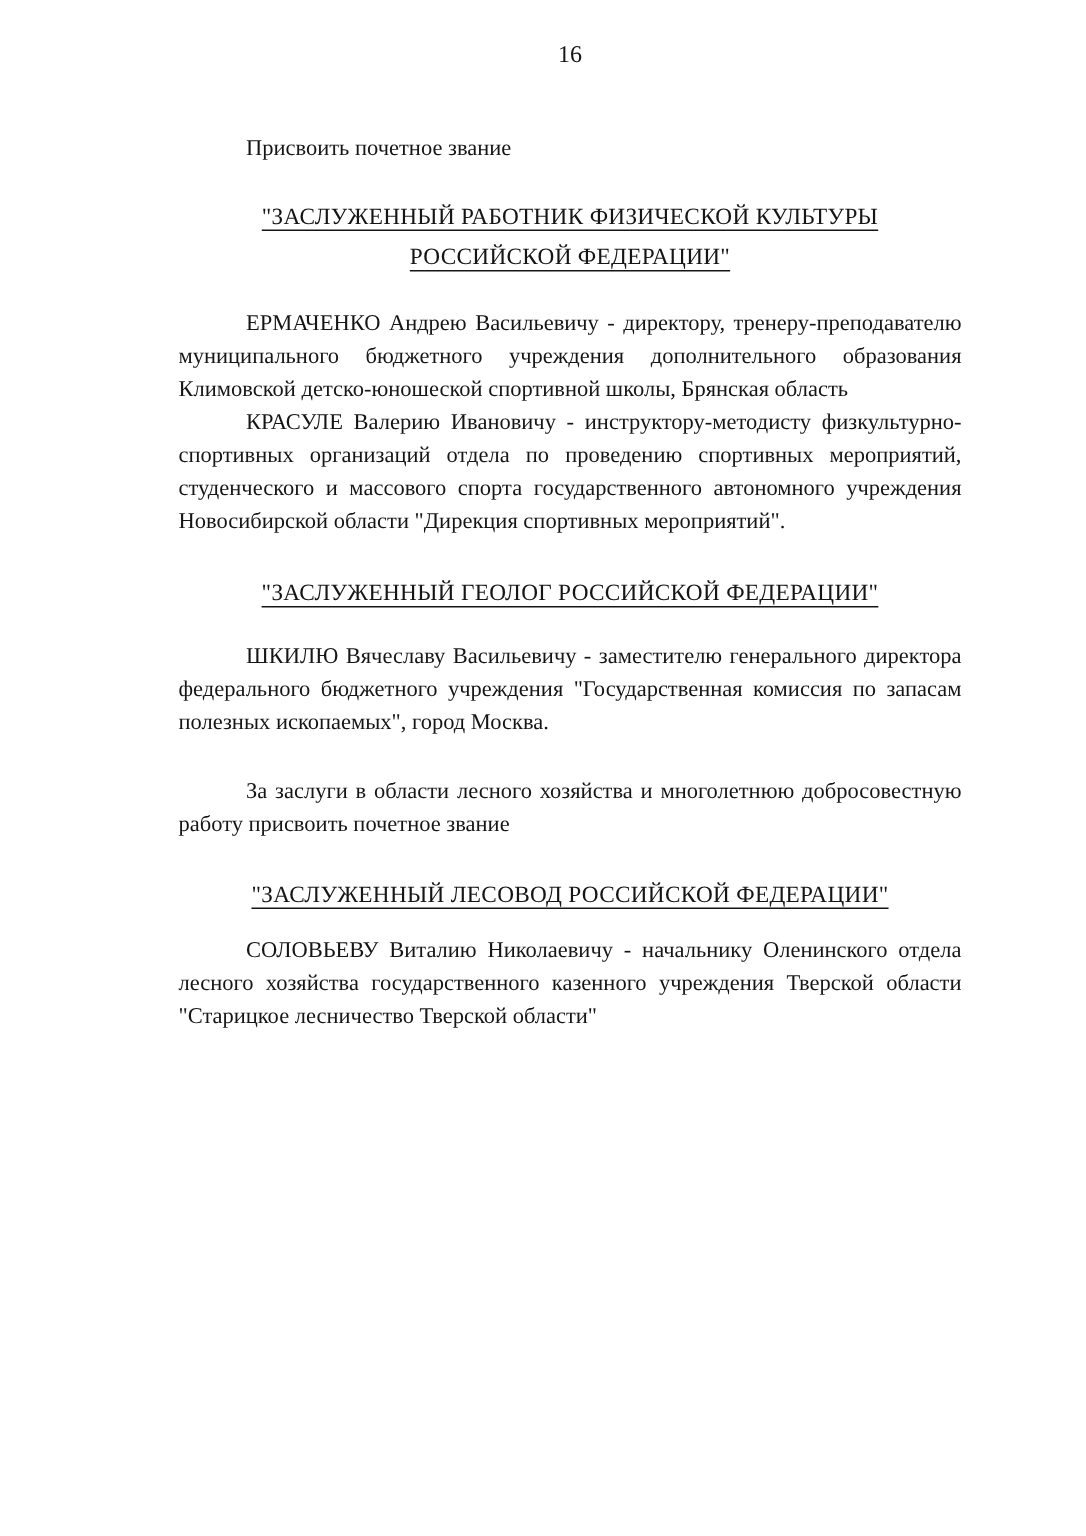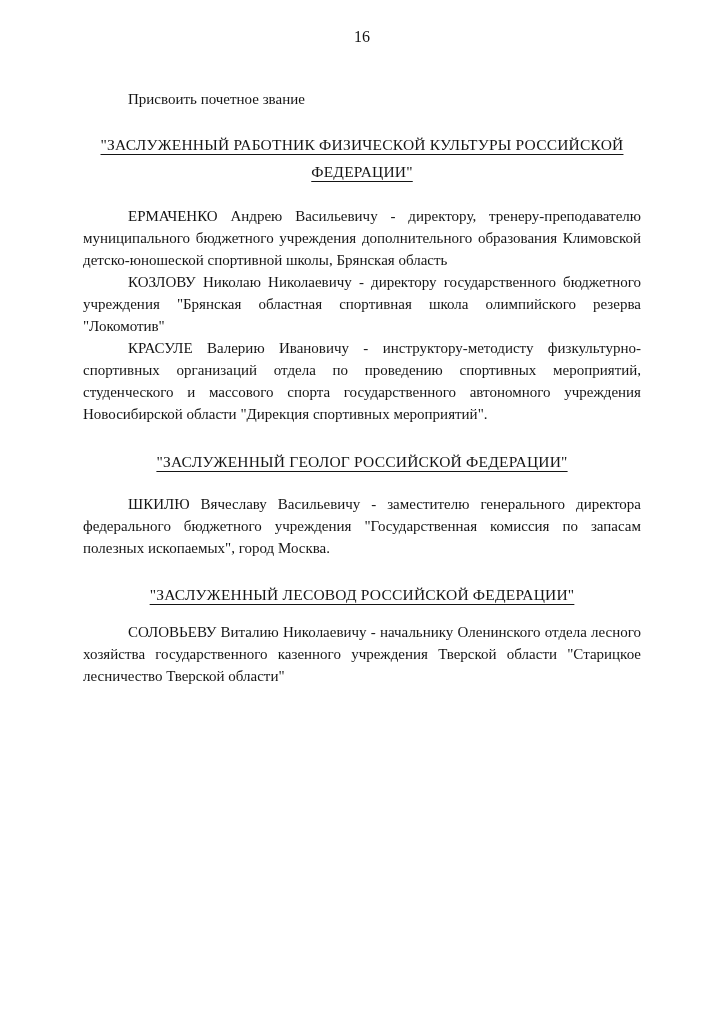--- a/index.html
+++ b/index.html
@@ -5,21 +5,21 @@
   html, body {
     margin: 0;
     padding: 0;
     background: #ffffff;
   }
   .page {
     position: relative;
     width: 724px;
     height: 1024px;
     box-sizing: border-box;
-    padding: 26px 83px 0 83px;
+    padding: 26px 83px 0 119px;
     background: #ffffff;
     color: #151515;
     font-family: "Liberation Serif", "DejaVu Serif", serif;
     font-size: 15px;
     line-height: 22px;
     overflow: hidden;
   }
   .page-number {
     text-align: center;
     line-height: 22px;
@@ -60,26 +60,26 @@
 
 <div class="page">
 
   <div class="page-number">16</div>
 
   <p class="lead s1-lead">Присвоить почетное звание</p>
 
   <h2 class="title s1-title">"ЗАСЛУЖЕННЫЙ РАБОТНИК ФИЗИЧЕСКОЙ КУЛЬТУРЫ РОССИЙСКОЙ ФЕДЕРАЦИИ"</h2>
 
   <p class="s1-e0">ЕРМАЧЕНКО Андрею Васильевичу - директору, тренеру-преподавателю муниципального бюджетного учреждения дополнительного образования Климовской детско-юношеской спортивной школы, Брянская область</p>
-  <p>КОЗЛОВУ Николаю Николаевичу - директору государственного бюджетного учреждения "Брянская областная спортивная школа олимпийского резерва "Локомотив"</p>
   <p>КРАСУЛЕ Валерию Ивановичу - инструктору-методисту физкультурно-спортивных организаций отдела по проведению спортивных мероприятий, студенческого и массового спорта государственного автономного учреждения Новосибирской области "Дирекция спортивных мероприятий".</p>
 
 
   <h2 class="title s2-title">"ЗАСЛУЖЕННЫЙ ГЕОЛОГ РОССИЙСКОЙ ФЕДЕРАЦИИ"</h2>
 
   <p class="s2-e0">ШКИЛЮ Вячеславу Васильевичу - заместителю генерального директора федерального бюджетного учреждения "Государственная комиссия по запасам полезных ископаемых", город Москва.</p>
 
+  <p class="lead s3-lead">За заслуги в области лесного хозяйства и многолетнюю добросовестную работу присвоить почетное звание</p>
 
   <h2 class="title s3-title">"ЗАСЛУЖЕННЫЙ ЛЕСОВОД РОССИЙСКОЙ ФЕДЕРАЦИИ"</h2>
 
   <p class="s3-e0">СОЛОВЬЕВУ Виталию Николаевичу - начальнику Оленинского отдела лесного хозяйства государственного казенного учреждения Тверской области "Старицкое лесничество Тверской области"</p>
 
 </div>
 
 </body></html>

